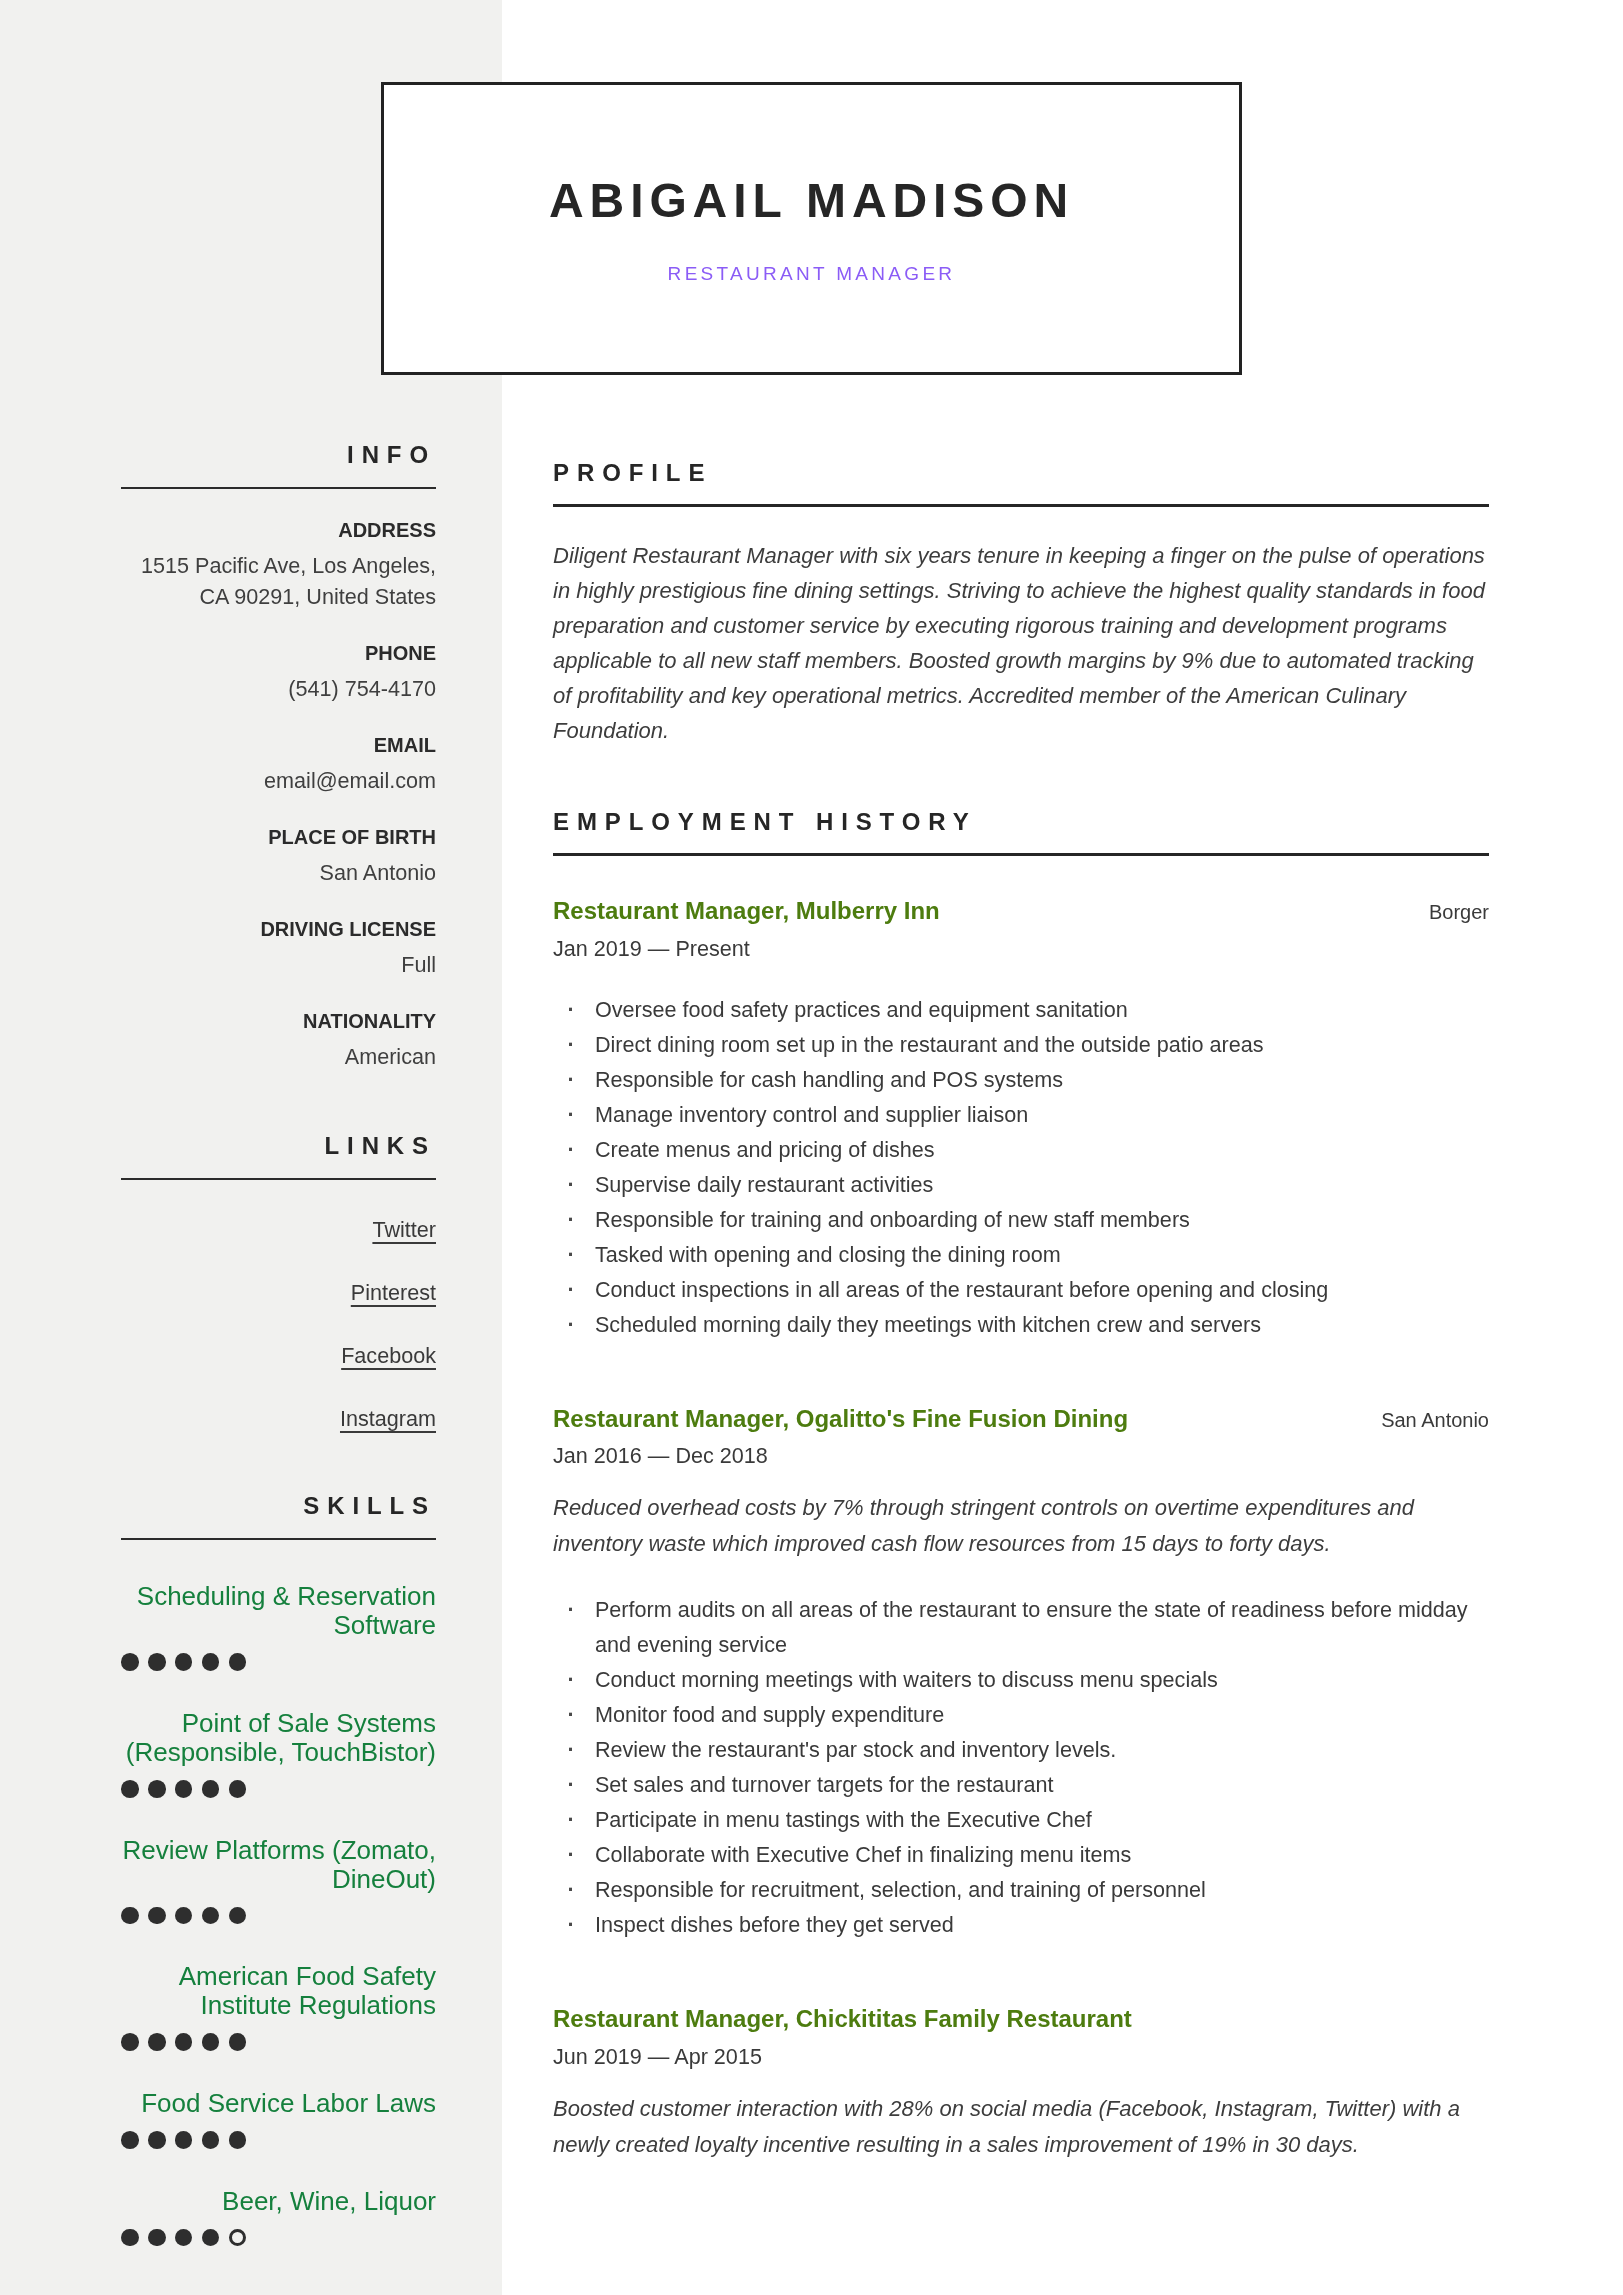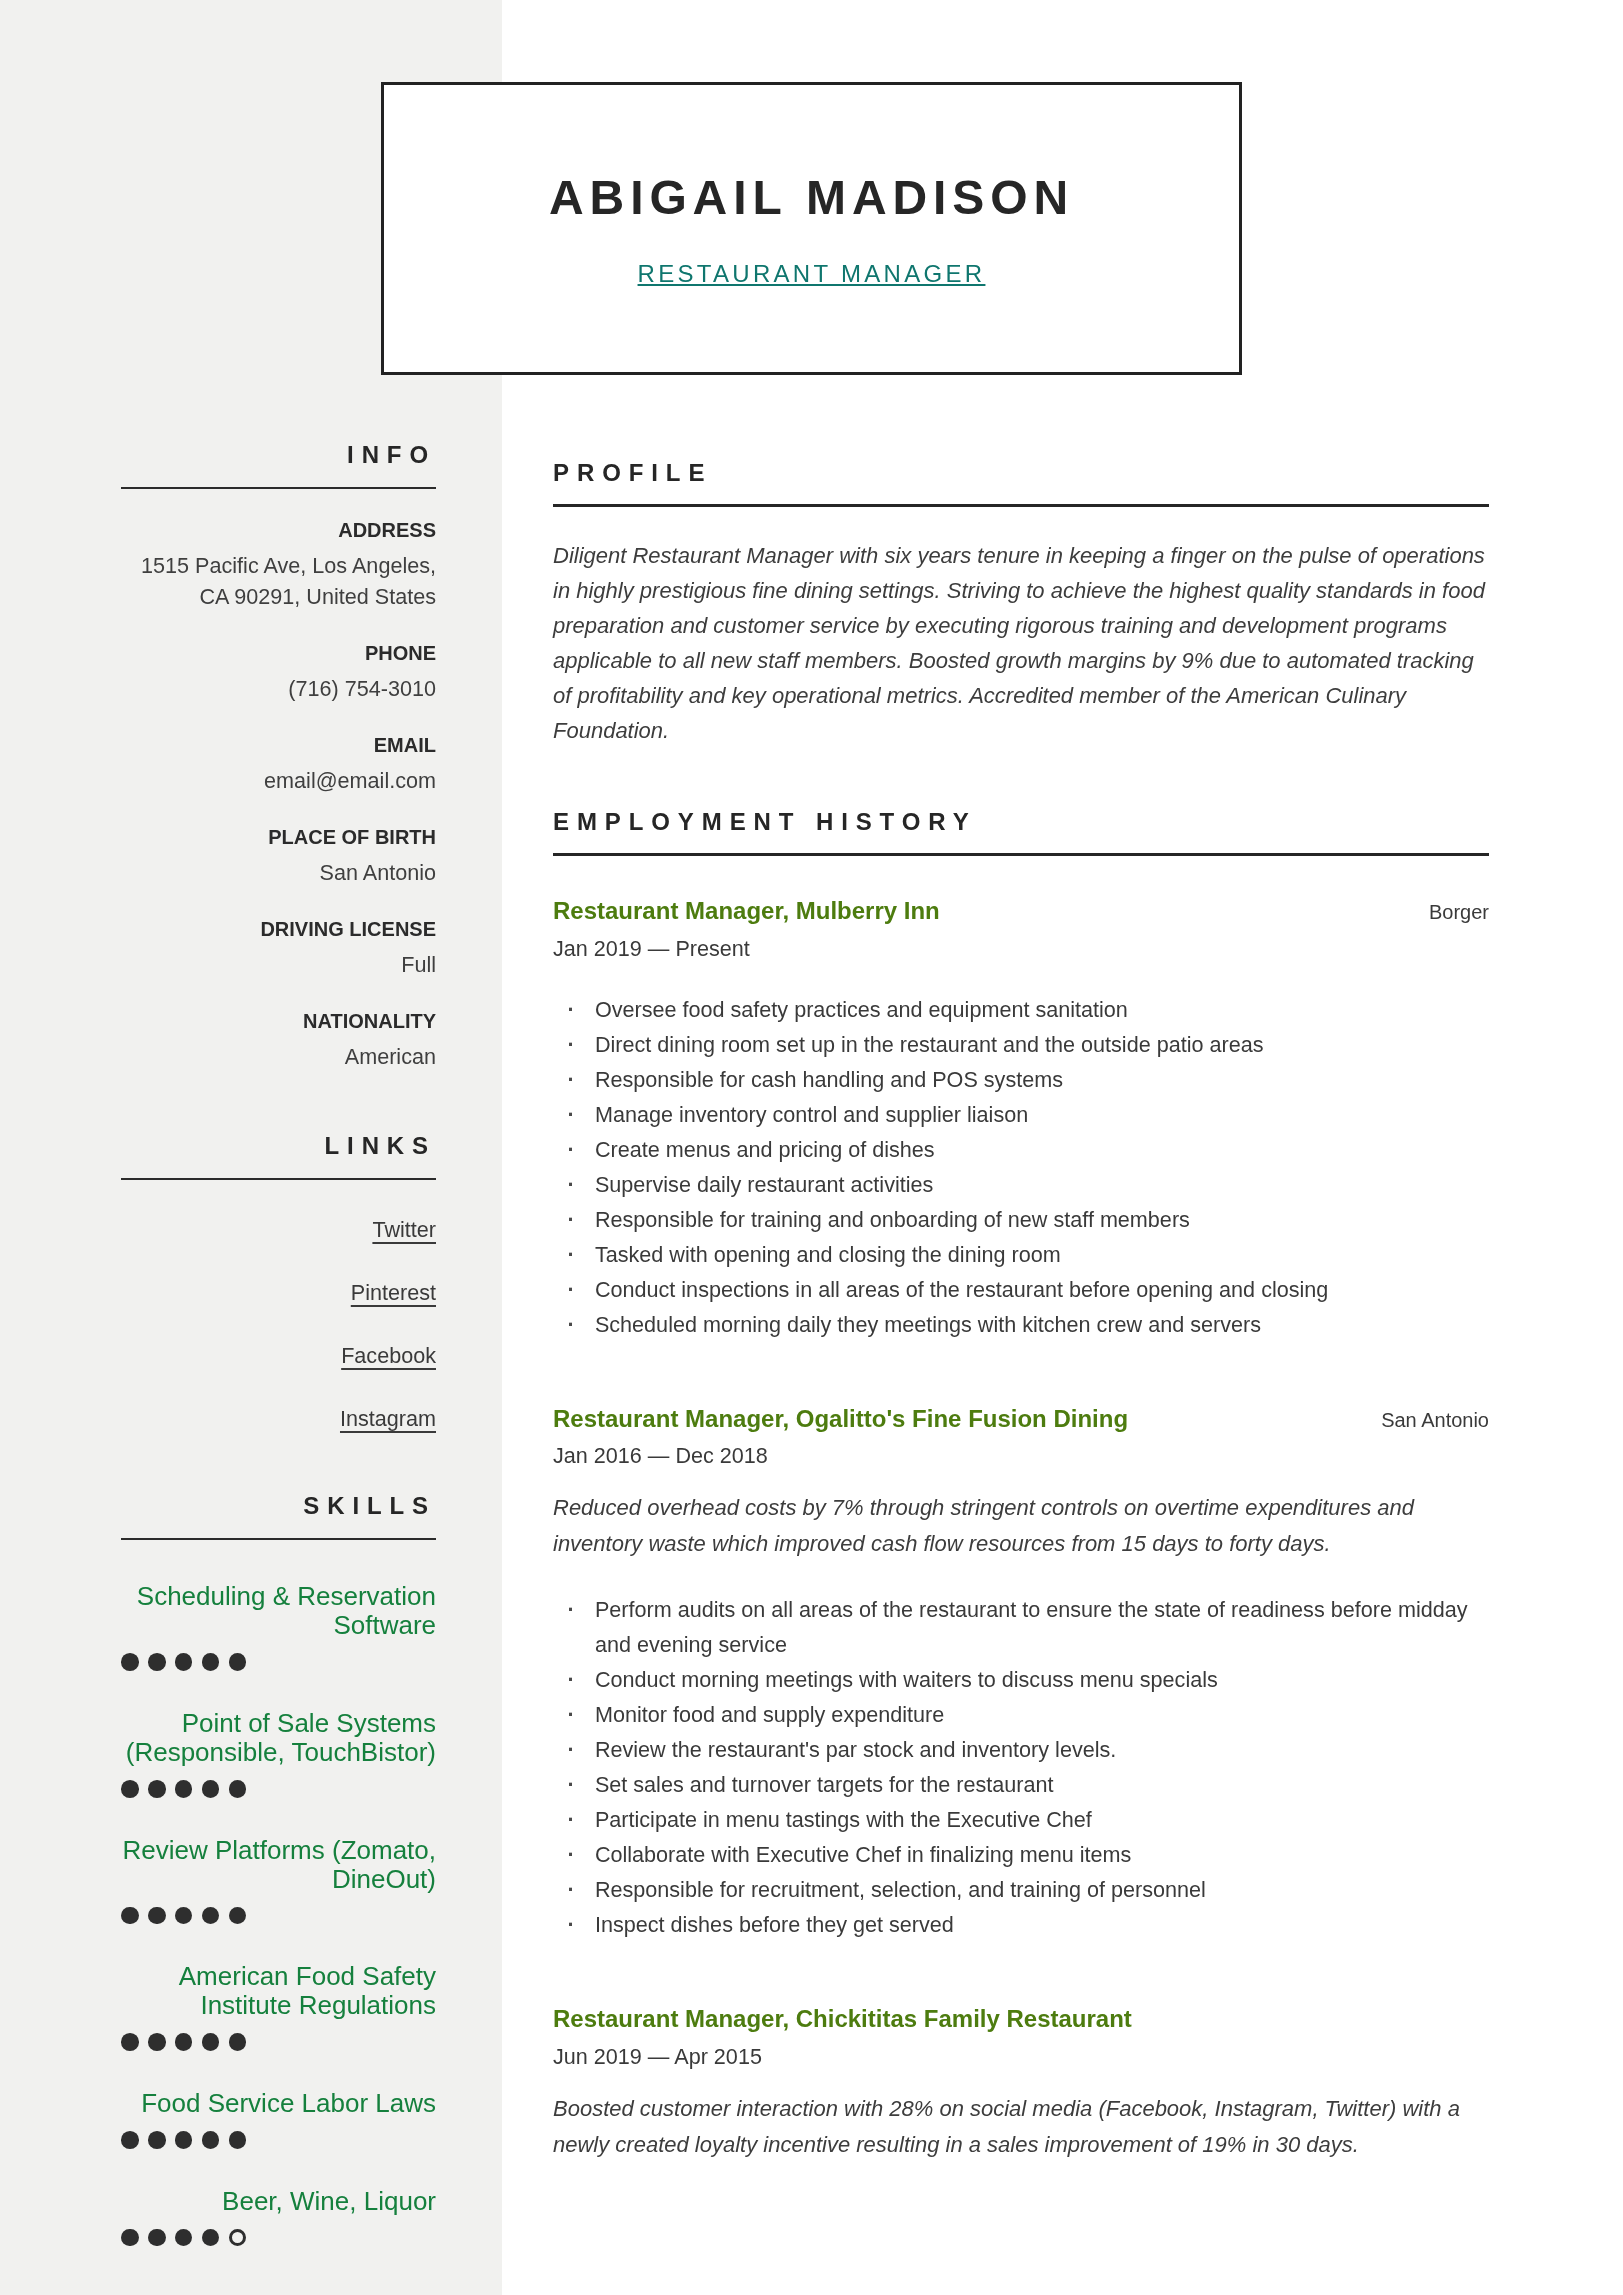--- a/index.html
+++ b/index.html
@@ -4,21 +4,21 @@
 <style>
   html,body{margin:0;padding:0;background:#ffffff;}
   .page{position:relative;width:1623px;height:2295px;background:#ffffff;overflow:hidden;
         font-family:"Liberation Sans","DejaVu Sans",sans-serif;color:#2e2e2e;}
   .sidebar-bg{position:absolute;left:0;top:0;width:502px;height:2295px;background:#f1f1ef;}
 
   .header-box{position:absolute;left:381px;top:82px;width:861px;height:293px;box-sizing:border-box;
               background:#ffffff;border:3.9px solid #222222;display:flex;flex-direction:column;
               align-items:center;justify-content:center;gap:35px;}
   .name{font-size:48px;font-weight:700;letter-spacing:5.9px;color:#262626;white-space:nowrap;}
-  .role-title{font-size:24px;font-weight:400;letter-spacing:3.3px;color:#0f766e;white-space:nowrap;text-decoration:underline;}
+  .role-title{font-size:19px;font-weight:400;letter-spacing:3.3px;color:#8b5cf6;white-space:nowrap;}
 
   .sidebar{position:absolute;left:121px;top:441px;width:315px;text-align:right;}
   .main{position:absolute;left:553px;top:459px;width:936px;}
 
   .section-heading{font-size:24px;font-weight:700;letter-spacing:7.9px;color:#262626;}
   .sidebar .rule{border:none;border-top:2.6px solid #2b2b2b;margin:18.3px 0 0 0;}
   .main .rule{border:none;border-top:3.3px solid #262626;margin:17px 0 0 0;}
   .section{margin-top:0;}
   .section + .section{margin-top:60px;}
 
@@ -65,21 +65,21 @@
     <div class="section">
       <div class="section-heading">INFO</div>
       <hr class="rule">
       <div>
           <div class="field">
             <div class="field-label">ADDRESS</div>
             <div class="field-value">1515 Pacific Ave, Los Angeles, CA 90291, United States</div>
           </div>
           <div class="field">
             <div class="field-label">PHONE</div>
-            <div class="field-value">(716) 754-3010</div>
+            <div class="field-value">(541) 754-4170</div>
           </div>
           <div class="field">
             <div class="field-label">EMAIL</div>
             <div class="field-value">email@email.com</div>
           </div>
           <div class="field">
             <div class="field-label">PLACE OF BIRTH</div>
             <div class="field-value">San Antonio</div>
           </div>
           <div class="field">

